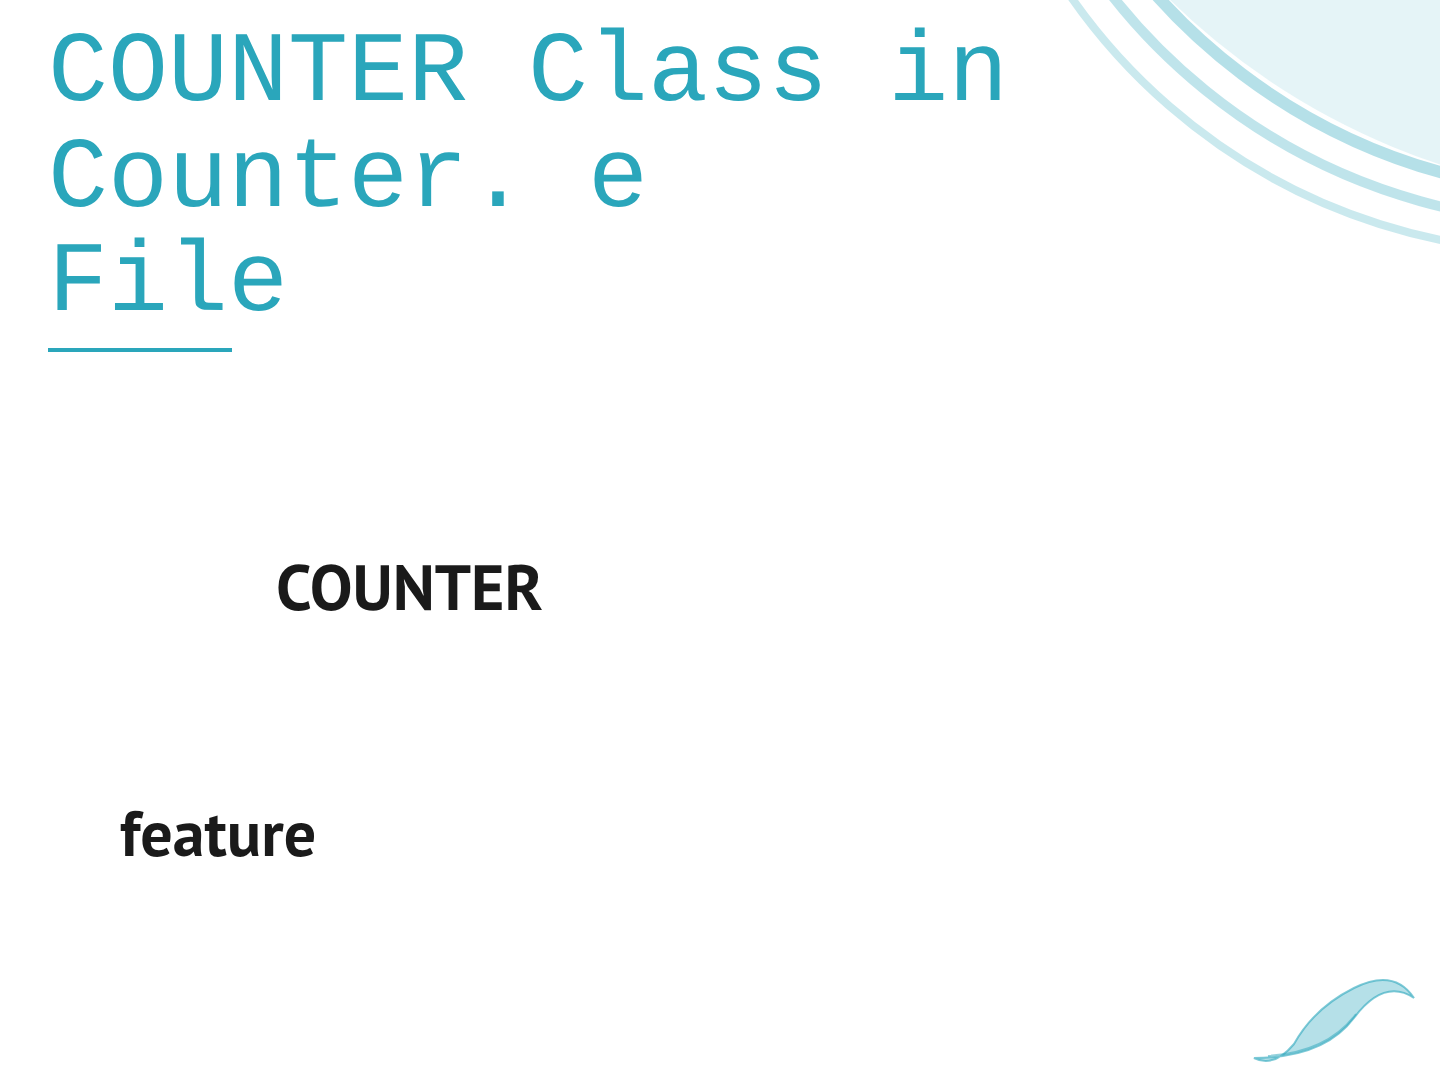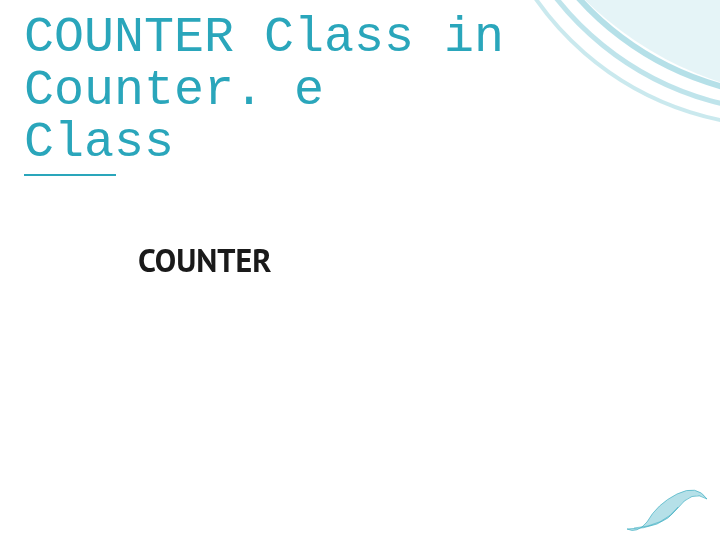--- a/index.html
+++ b/index.html
@@ -82,42 +82,43 @@
     top: 158px;
     left: 60px;
     font-family: "PT Sans", "Segoe UI", Arial, sans-serif;
     font-size: 32px;
     font-weight: 700;
     color: #1a1a1a;
     line-height: 1.28;
     white-space: pre;
   }
   .code-line { display: block; }
-  .indent { padding-left: 78px; }
+  .indent { padding-left: 78px; margin-top: 33px; }
 </style>
 </head>
 <body>
 
 <div class="slide">
 
   <div class="wave">
     <div class="fill"></div>
     <div class="band b1"></div>
     <div class="band b2"></div>
     <div class="band b3"></div>
   </div>
 
   <div class="title">
     <span>COUNTER Class in Counter. e</span><br>
-    <span>Class</span>
+    <span>File</span>
     <span class="underline"></span>
   </div>
 
   <div class="code-block">
     <span class="code-line indent">COUNTER</span>
+    <span class="code-line">feature</span>
     
     
   </div>
 
   <div class="curl">
     <svg viewBox="0 0 90 60">
       <path d="M5 55 Q 40 55 55 35 Q 70 15 85 25 Q 75 10 55 20 Q 35 30 25 48 Q 15 60 5 55 Z" fill="rgba(44,166,188,0.35)" stroke="rgba(44,166,188,0.6)" stroke-width="1"></path>
       <path d="M12 54 Q 42 52 56 33" fill="none" stroke="rgba(44,166,188,0.5)" stroke-width="1"></path>
     </svg>
   </div>

